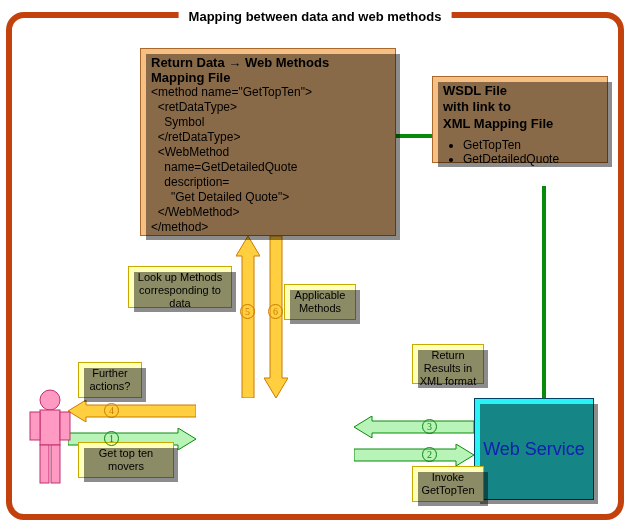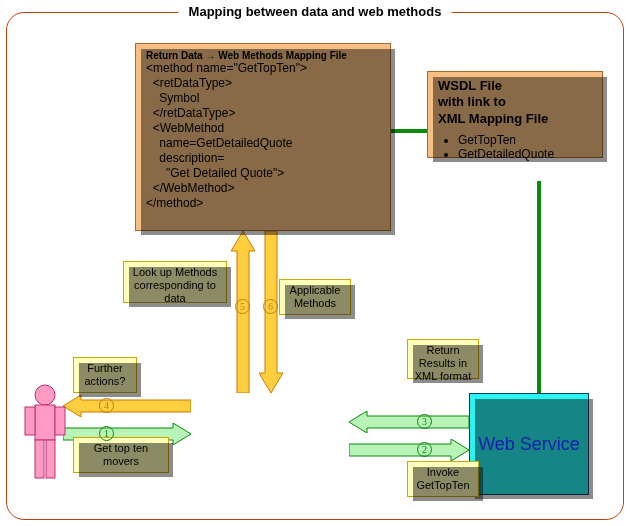--- a/index.html
+++ b/index.html
@@ -11,21 +11,21 @@
   .frame {
     width: 630px;
     height: 526px;
     position: relative;
     margin: 0;
   }
   .panel {
     position: absolute;
     left: 6px; top: 12px;
     width: 618px; height: 508px;
-    border: 1px solid #c2410c;
+    border: 6px solid #c2410c;
     border-radius: 18px;
     background: #fff;
   }
   .panel-title {
     position: absolute;
     top: -9px; left: 50%; transform: translateX(-50%);
     background: #fff;
     padding: 0 10px;
     font-size: 13px;
     font-weight: bold;
@@ -44,21 +44,21 @@
     width: 100%; height: 100%;
     background: rgba(0,0,0,0.45);
     z-index: -1;
   }
   .mapping-box {
     left: 128px; top: 30px; width: 256px; height: 188px;
     padding: 6px 10px;
     font-size: 12px;
     z-index: 5;
   }
-  .mapping-title { font-weight: bold; font-size: 10px; }
+  .mapping-title { font-weight: bold; font-size: 13px; }
   .mapping-code { font-family: inherit; font-size: 12px; line-height: 1.25; white-space: pre; }
   .wsdl-box {
     left: 420px; top: 58px; width: 176px; height: 87px;
     padding: 6px 10px;
     font-size: 12px;
     z-index: 5;
   }
   .wsdl-title { font-weight: bold; font-size: 13px; line-height:1.25; }
   .wsdl-list { margin: 6px 0 0 6px; padding: 0 0 0 14px; font-size: 12px; }
   .app-box {

